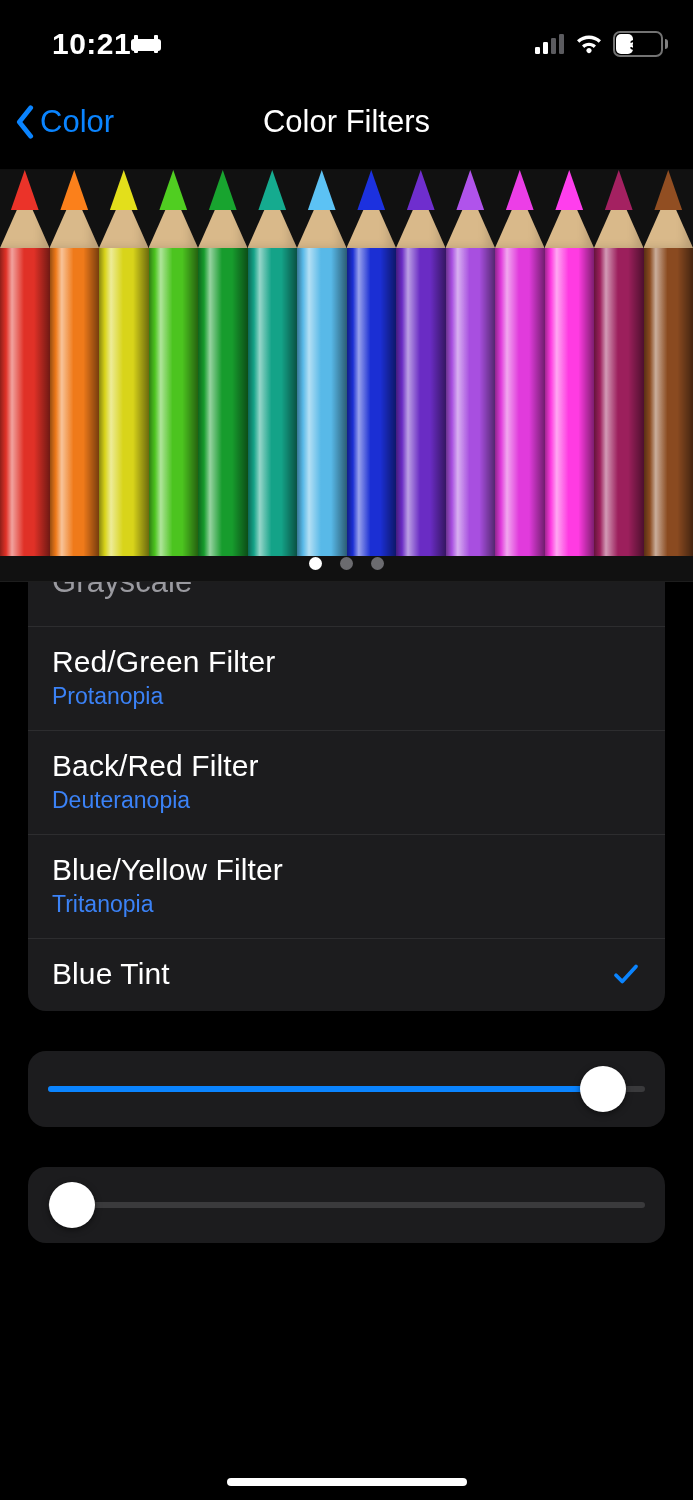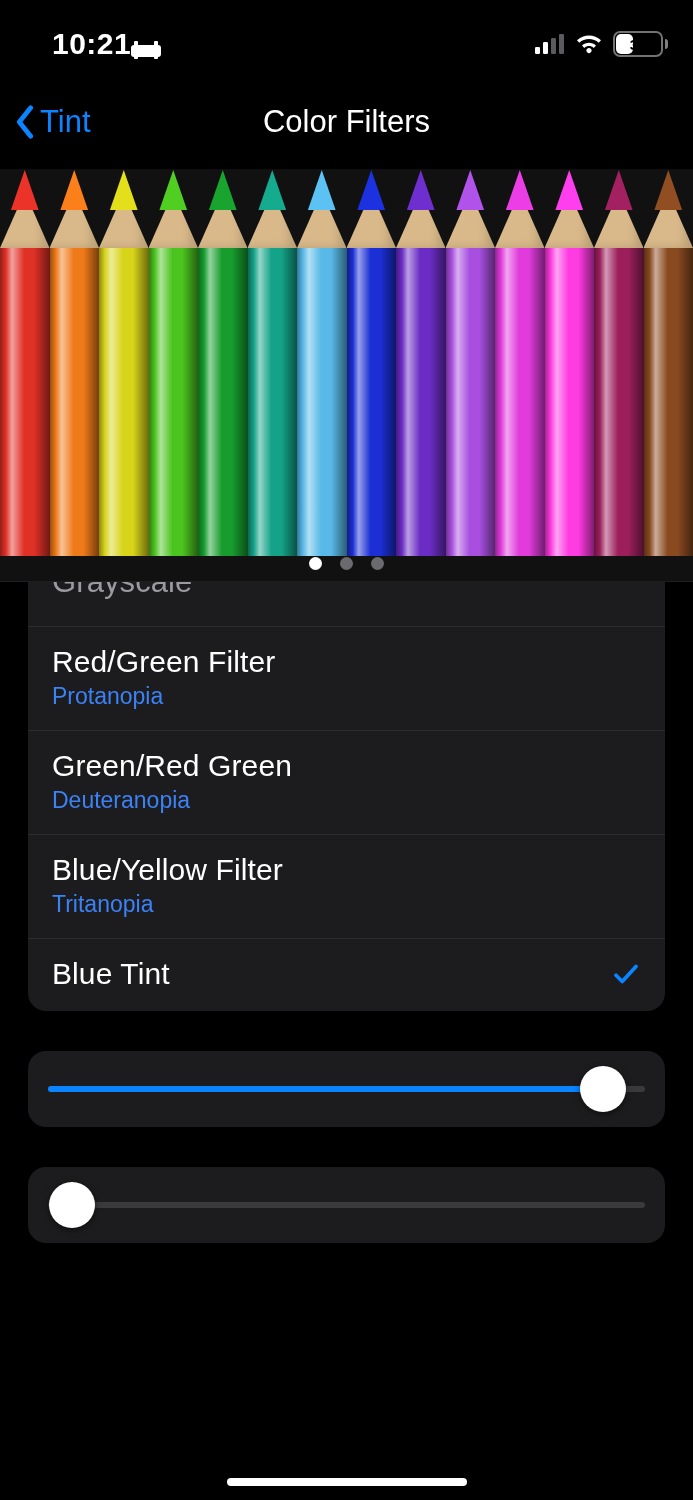--- a/index.html
+++ b/index.html
@@ -1,21 +1,21 @@
 <!DOCTYPE html>
 <html><head>
 <meta charset="utf-8">
 <style>
   * { margin: 0; padding: 0; box-sizing: border-box; -webkit-font-smoothing: antialiased; }
   html, body { width: 693px; height: 1500px; background: #000; color: #fff;
     font-family: -apple-system, "SF Pro Text", "Helvetica Neue", Arial, sans-serif; overflow: hidden; }
 
   
   .status-bar { position: relative; height: 74px; width: 100%; display: flex; align-items: center; justify-content: space-between; padding: 14px 30px 0 52px; }
-  .status-left { display: flex; align-items: flex-end; gap: 0; font-size: 30px; font-weight: 600; letter-spacing: 0.5px; }
+  .status-left { display: flex; align-items: center; gap: 0; font-size: 30px; font-weight: 600; letter-spacing: 0.5px; }
   .status-right { display: flex; align-items: center; gap: 10px; }
   .focus-icon svg, .wifi-icon svg, .cell-icon svg { display:block; }
 
   
   .nav-bar { height: 96px; display:flex; align-items:center; position:relative; border-bottom:1px solid rgba(255,255,255,0.06); }
   .back-btn { display:flex; align-items:center; gap:4px; color:#0a84ff; font-size:31px; padding-left:14px; font-weight:400; }
   .back-chevron { width:22px; height:34px; }
   .nav-title { position:absolute; left:0; right:0; text-align:center; font-size:31px; font-weight:400; pointer-events:none; }
 
   
@@ -112,21 +112,21 @@
       <span class="bat-txt">38</span>
     </span>
   </div>
 </div>
 
 <div class="nav-bar">
   <div class="back-btn">
     <svg class="back-chevron" viewBox="0 0 14 24" fill="none" stroke="#0a84ff" stroke-width="3.4" stroke-linecap="round" stroke-linejoin="round">
       <polyline points="11,2 3,12 11,22"></polyline>
     </svg>
-    <span>Tint</span>
+    <span>Color</span>
   </div>
   <div class="nav-title">Color Filters</div>
 </div>
 
 <div class="preview">
   <div class="pencils" id="pencils">
       <div class="pencil" style="--c: #e03127;">
         <div class="tip"></div>
         <div class="shaft"></div>
       </div>
@@ -197,21 +197,21 @@
       </div>
     </div>
     <div class="row">
       <div class="labels">
         <div class="title">Red/Green Filter</div>
         <div class="sub">Protanopia</div>
       </div>
     </div>
     <div class="row">
       <div class="labels">
-        <div class="title">Green/Red Green</div>
+        <div class="title">Back/Red Filter</div>
         <div class="sub">Deuteranopia</div>
       </div>
     </div>
     <div class="row">
       <div class="labels">
         <div class="title">Blue/Yellow Filter</div>
         <div class="sub">Tritanopia</div>
       </div>
     </div>
     <div class="row">

